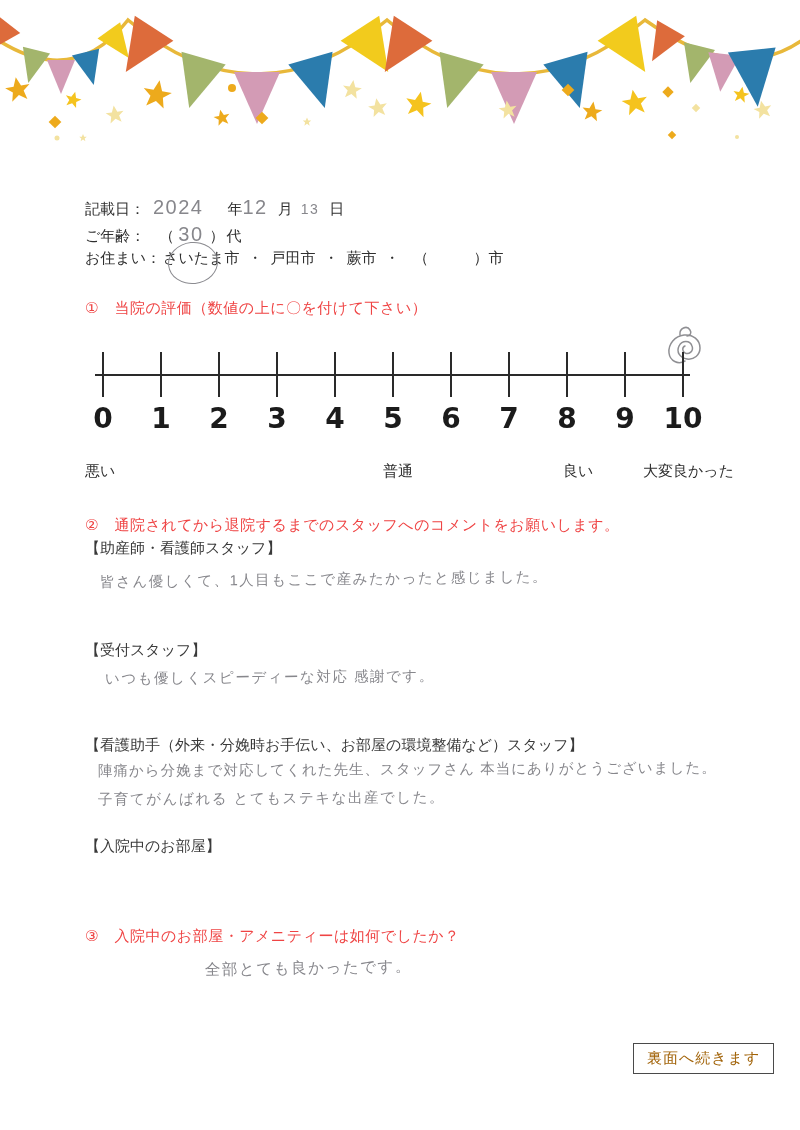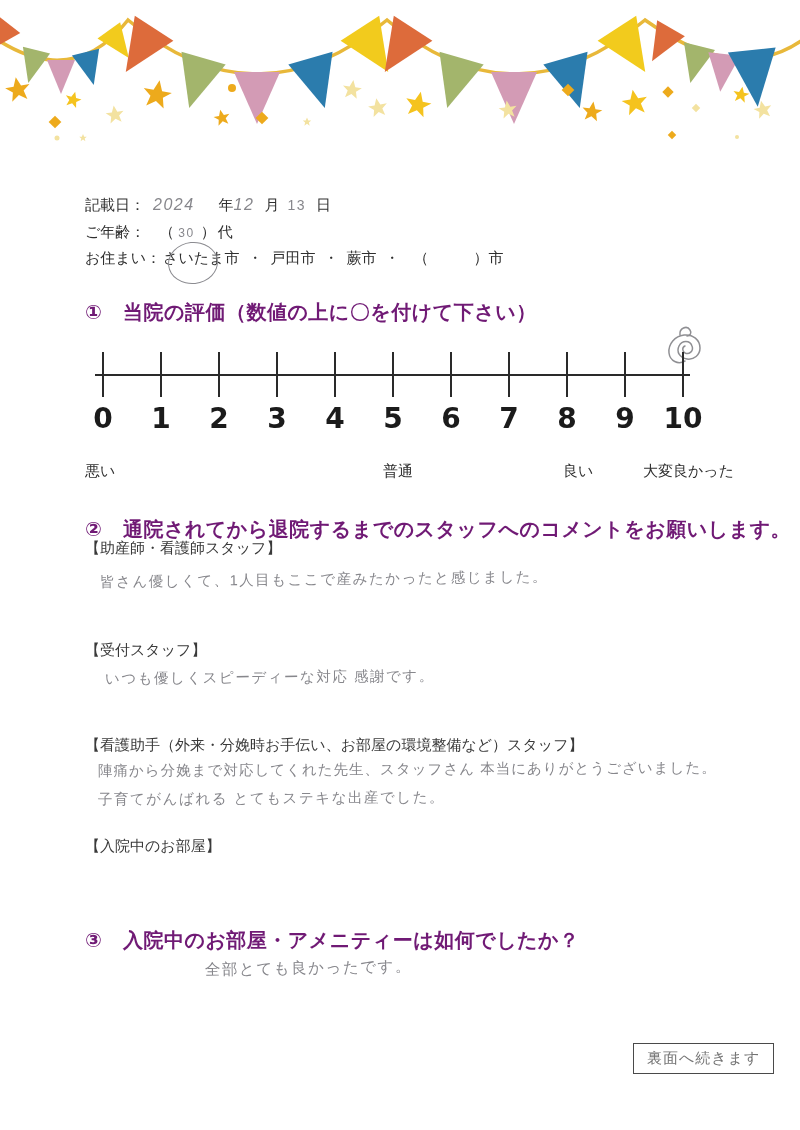--- a/index.html
+++ b/index.html
@@ -3,40 +3,40 @@
 <meta charset="utf-8">
 <style>
   html,body{margin:0;padding:0;}
   body{
     width:800px;height:1130px;position:relative;background:#ffffff;
     font-family:"Liberation Sans","DejaVu Sans",sans-serif;color:#2d2d2d;
     overflow:hidden;
   }
   .abs{position:absolute;}
   .printed{font-size:15px;color:#2f2f2f;white-space:nowrap;}
-  .heading{font-size:20px;font-weight:bold;color:#701a75;white-space:nowrap;letter-spacing:.5px;}
+  .heading{font-size:15px;font-weight:normal;color:#ef4444;white-space:nowrap;letter-spacing:.5px;}
   .section-label{font-size:15px;color:#3a3a3a;white-space:nowrap;}
   .hw{color:#87878c;font-size:14.5px;letter-spacing:1.5px;white-space:nowrap;}
-  .hw-big{font-size:16px;font-style:italic;}
+  .hw-big{font-size:20px;}
   
   #scale{left:103px;top:352px;width:580px;height:90px;position:absolute;}
   #scale .baseline{position:absolute;left:-8px;top:22px;width:595px;height:2px;background:#2a2a2a;}
   #scale .tick{position:absolute;top:0;width:2px;height:45px;background:#2a2a2a;transform:translateX(-50%);}
   #scale .tick-num{
     position:absolute;top:50px;transform:translateX(-50%);
     font-family:"DejaVu Sans","Liberation Sans",sans-serif;
     font-size:28px;font-weight:bold;color:#1b1b1b;
   }
   .ellipse-mark{
     position:absolute;border:1.6px solid #8b8b90;border-radius:50%;
     background:transparent;transform:rotate(-6deg);
   }
   .footer-box{
     position:absolute;left:633px;top:1043px;border:1.5px solid #4a4a4a;
-    padding:5px 13px;font-size:15px;color:#737373;white-space:nowrap;letter-spacing:1px;
+    padding:5px 13px;font-size:15px;color:#a16207;white-space:nowrap;letter-spacing:1px;
   }
 </style>
 </head>
 <body>
 
 <svg class="abs" style="left:0;top:0;" width="800" height="155" viewBox="0 0 800 155">
   <defs>
     <path id="star" d="M0,-10 L2.9,-3.1 L9.5,-3.1 L4.2,1.2 L5.9,8.1 L0,4 L-5.9,8.1 L-4.2,1.2 L-9.5,-3.1 L-2.9,-3.1 Z"></path>
   </defs>
 
@@ -99,21 +99,21 @@
     <rect x="-5" y="-5" width="10" height="10" transform="translate(672,135) rotate(45) scale(0.6)" fill="#EDAA1C"></rect>
     <circle cx="737" cy="137" r="2" fill="#F3E2A0"></circle>
   </g>
 </svg>
 
 <div class="abs printed" style="left:85px;top:196px;">
   <span>記載日：</span><span class="hw hw-big" style="margin-left:8px;">2024</span><span style="margin-left:24px;">年</span><span class="hw hw-big" style="text-align:center;">12</span><span style="margin-left:10px;">月</span><span class="hw" style="margin-left:8px;font-size:14px;">13</span><span style="margin-left:10px;">日</span>
 </div>
 
 <div class="abs printed" style="left:85px;top:223px;">
-  <span>ご年齢：</span><span style="margin-left:14px;">（</span><span class="hw" style="margin-left:4px;font-size:12px;">30</span><span style="margin-left:6px;">）</span><span style="margin-left:2px;">代</span>
+  <span>ご年齢：</span><span style="margin-left:14px;">（</span><span class="hw" style="margin-left:4px;font-size:20px;">30</span><span style="margin-left:6px;">）</span><span style="margin-left:2px;">代</span>
 </div>
 
 <div class="abs printed" style="left:85px;top:249px;">
   <span>お住まい：</span><span style="margin-left:2px;text-align:right;">さいたま市</span><span style="margin-left:8px;">・</span><span style="margin-left:8px;">戸田市</span><span style="margin-left:8px;">・</span><span style="margin-left:8px;">蕨市</span><span style="margin-left:8px;">・</span><span style="margin-left:14px;">（　　　）市</span>
 </div>
 
 <div class="ellipse-mark" style="left:168px;top:242px;width:48px;height:40px;"></div>
 
 <div class="abs heading" style="left:85px;top:299px;">①　当院の評価（数値の上に〇を付けて下さい）</div>
 

